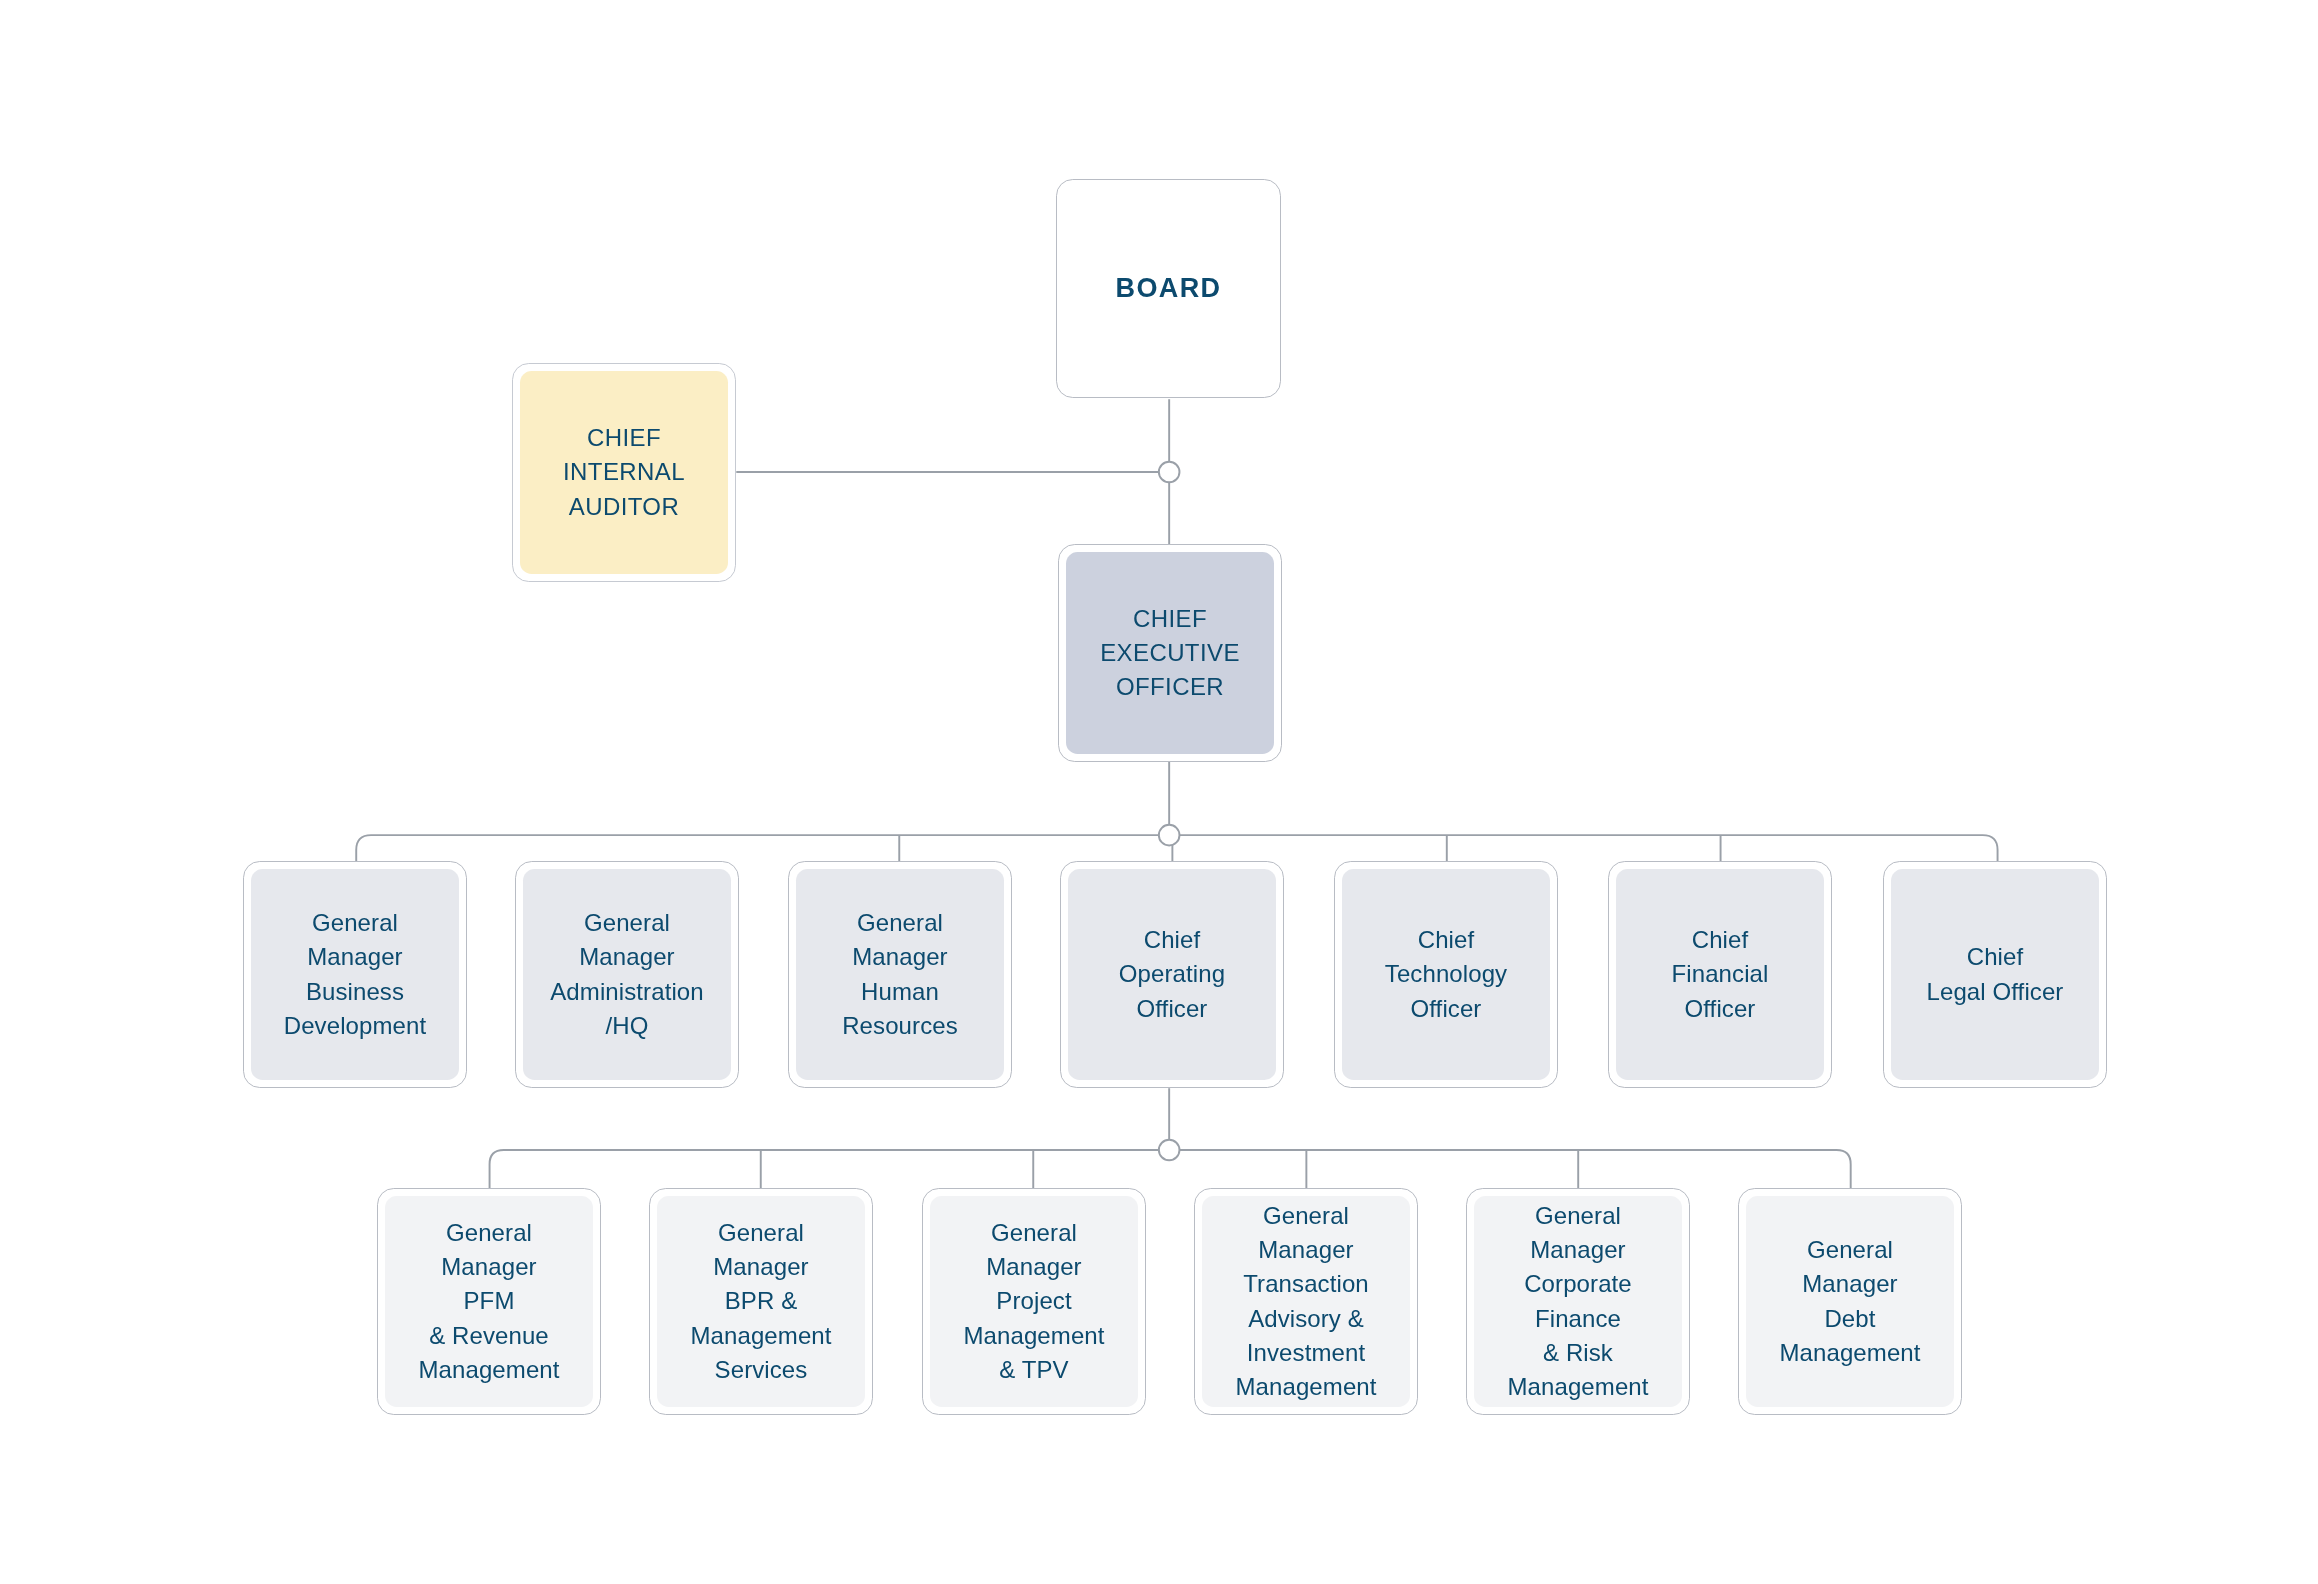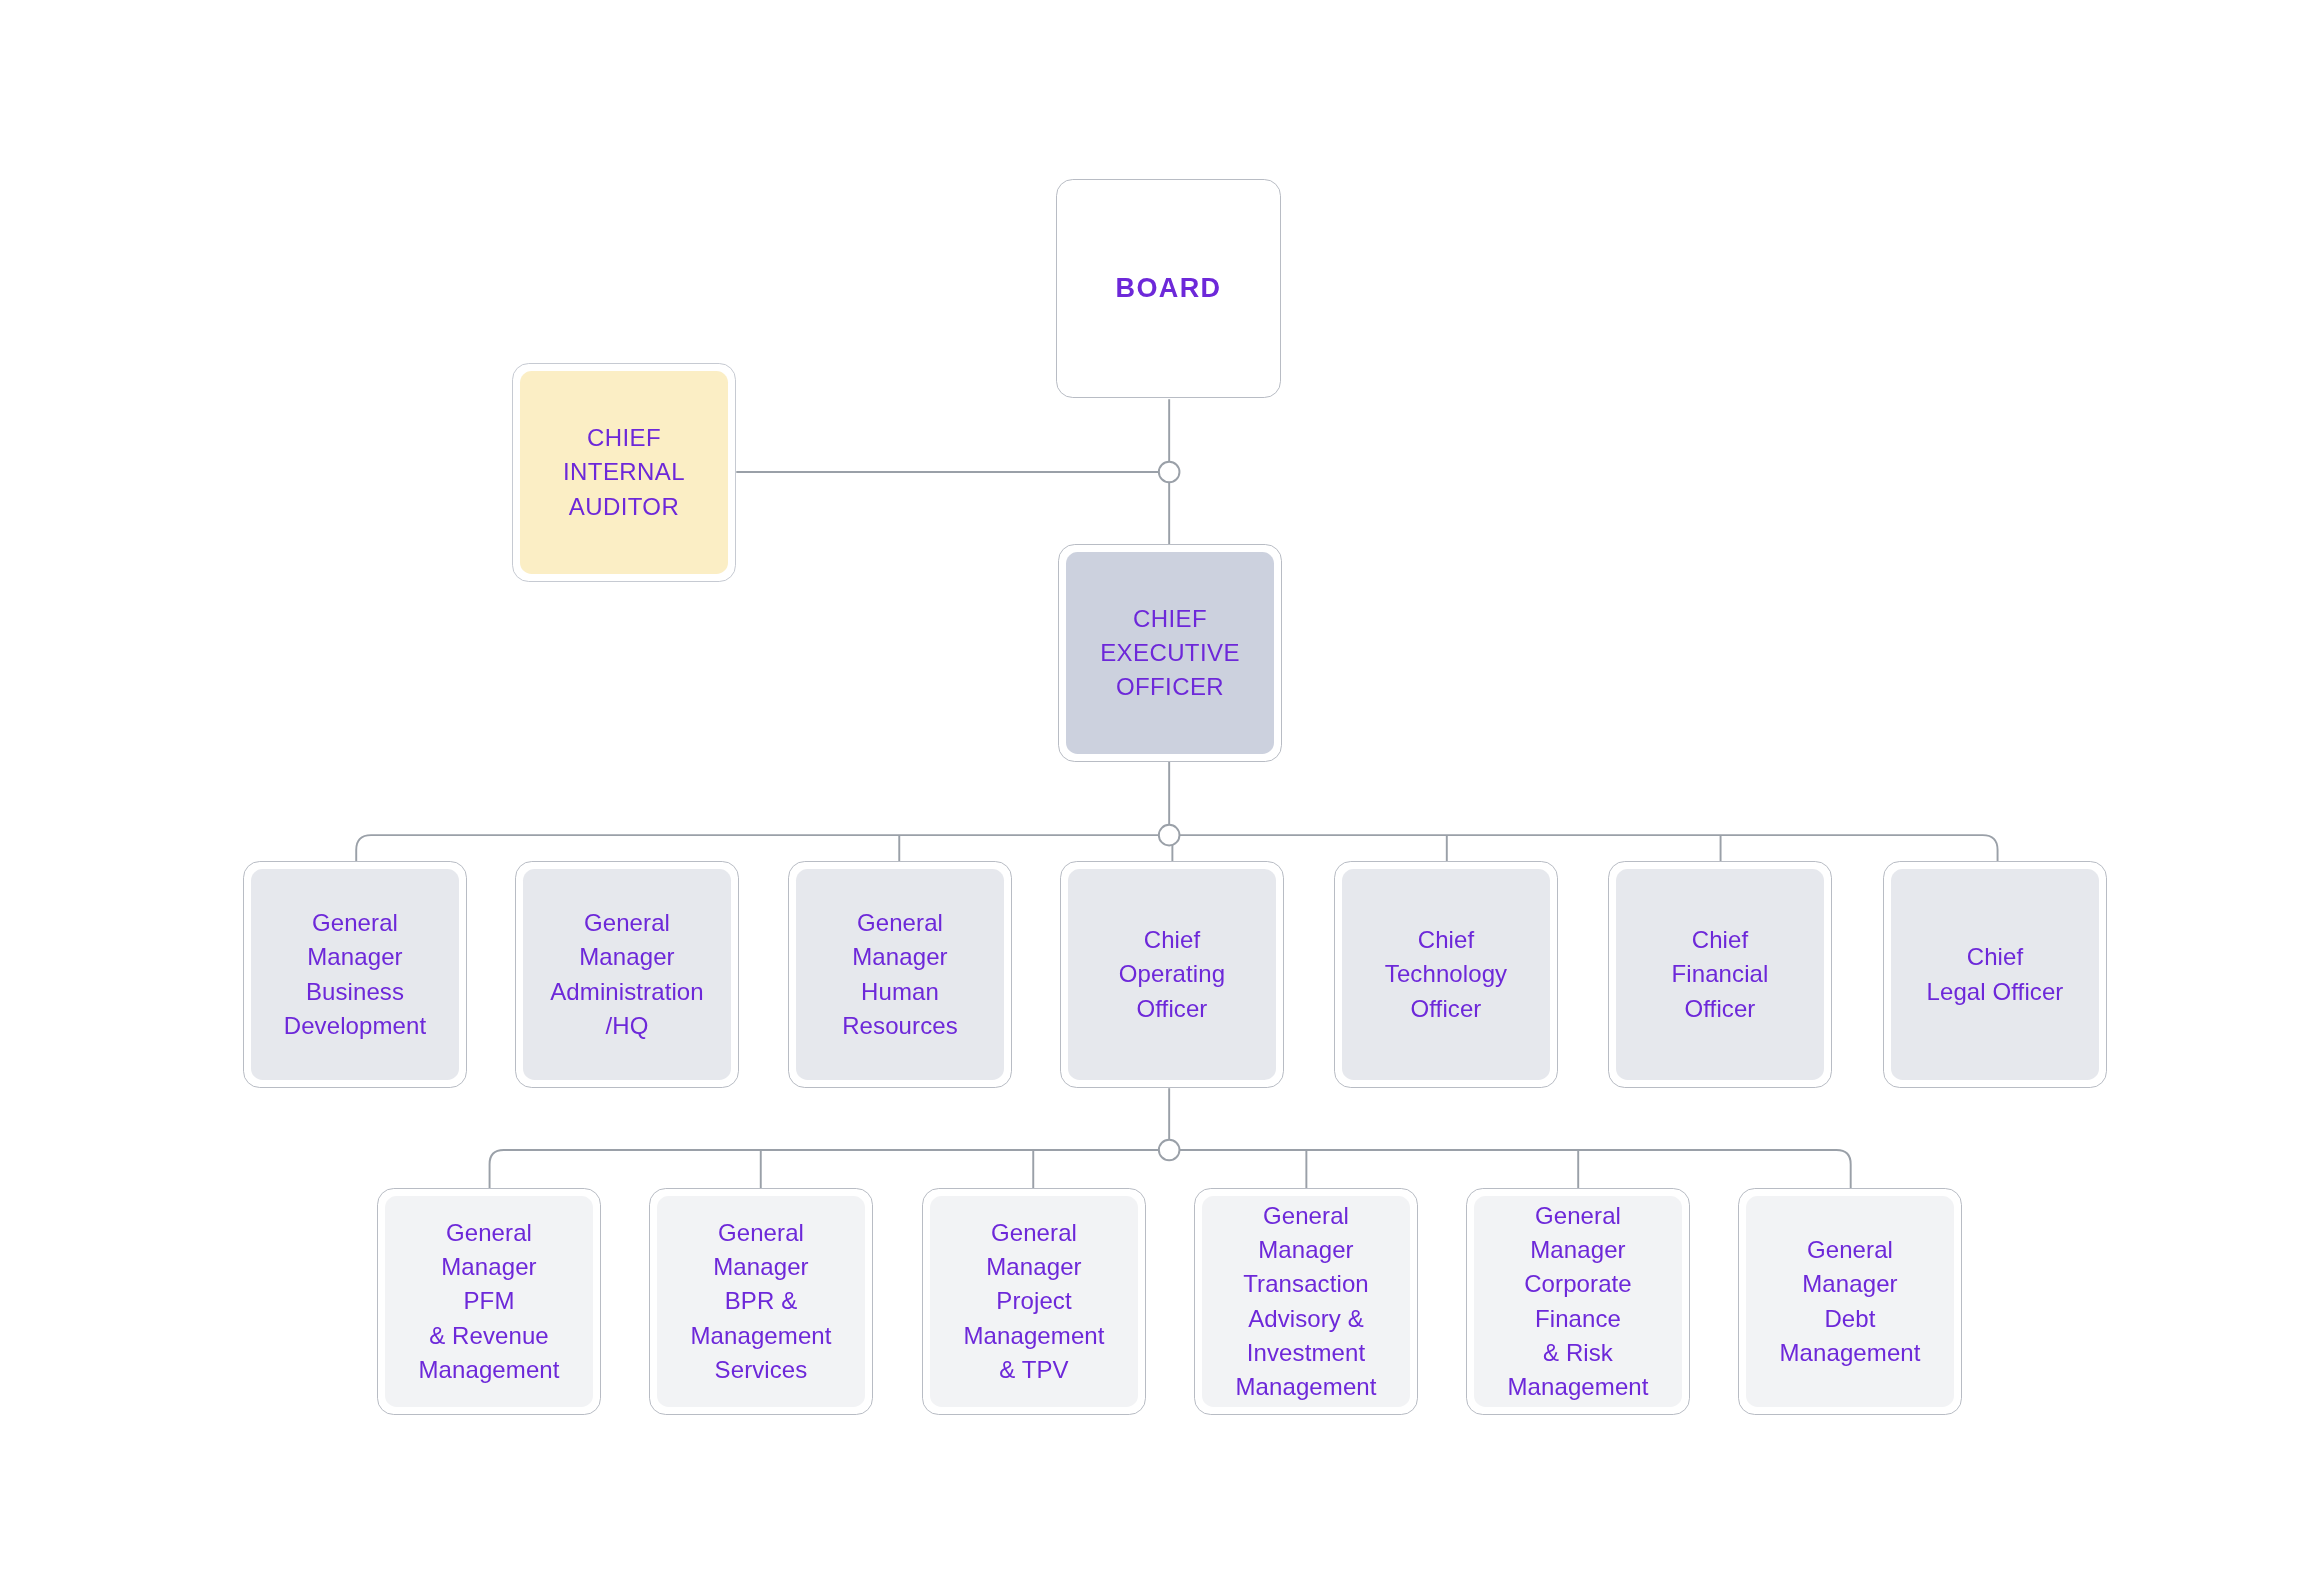--- a/index.html
+++ b/index.html
@@ -40,21 +40,21 @@
     width: 100%;
     height: 100%;
     box-sizing: border-box;
     border-radius: 11.6px;
     display: flex;
     align-items: center;
     justify-content: center;
     text-align: center;
   }
   .node .label {
-    color: #6d28d9;
+    color: #0c4a6e;
     line-height: 1.42;
     white-space: pre-line;
     letter-spacing: 0.1px;
   }
 
   
   .v-board .inner      { background: #ffffff; }
   .v-board .label      { font-weight: 700; font-size: 27px; letter-spacing: 1.4px; }
 
   .v-audit             { border-color: #c6cad2; }

